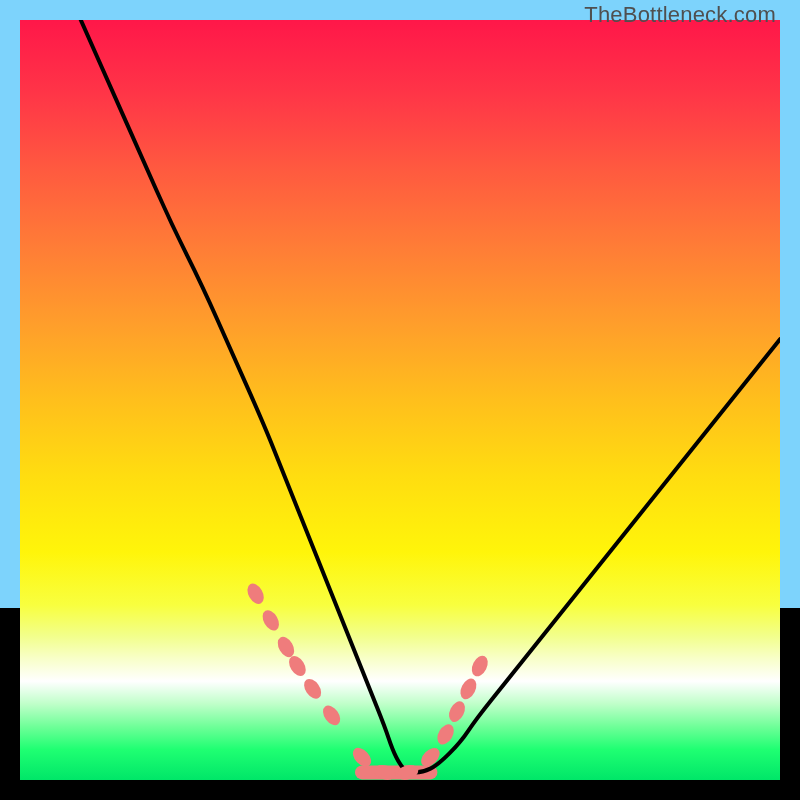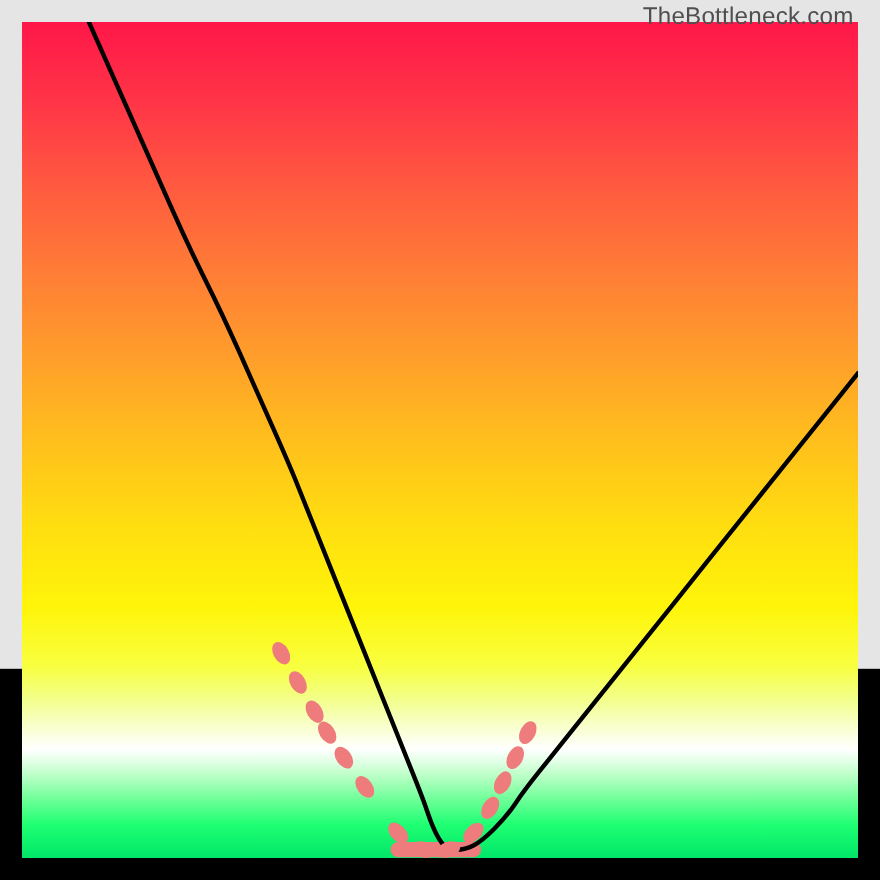--- a/index.html
+++ b/index.html
@@ -8,21 +8,21 @@
     width: 800px;
     height: 800px;
     background: #000;
     overflow: hidden;
     font-family: Arial, Helvetica, sans-serif;
   }
   .frame {
     position: relative;
     width: 800px;
     height: 608px;
-    background: #e5e5e5;
+    background: #7dd3fc;
   }
   .plot-area {
     position: absolute;
     left: 20px;
     top: 20px;
     width: 760px;
     height: 760px;
     background: linear-gradient(
       to bottom,
       #ff1749 0%,

